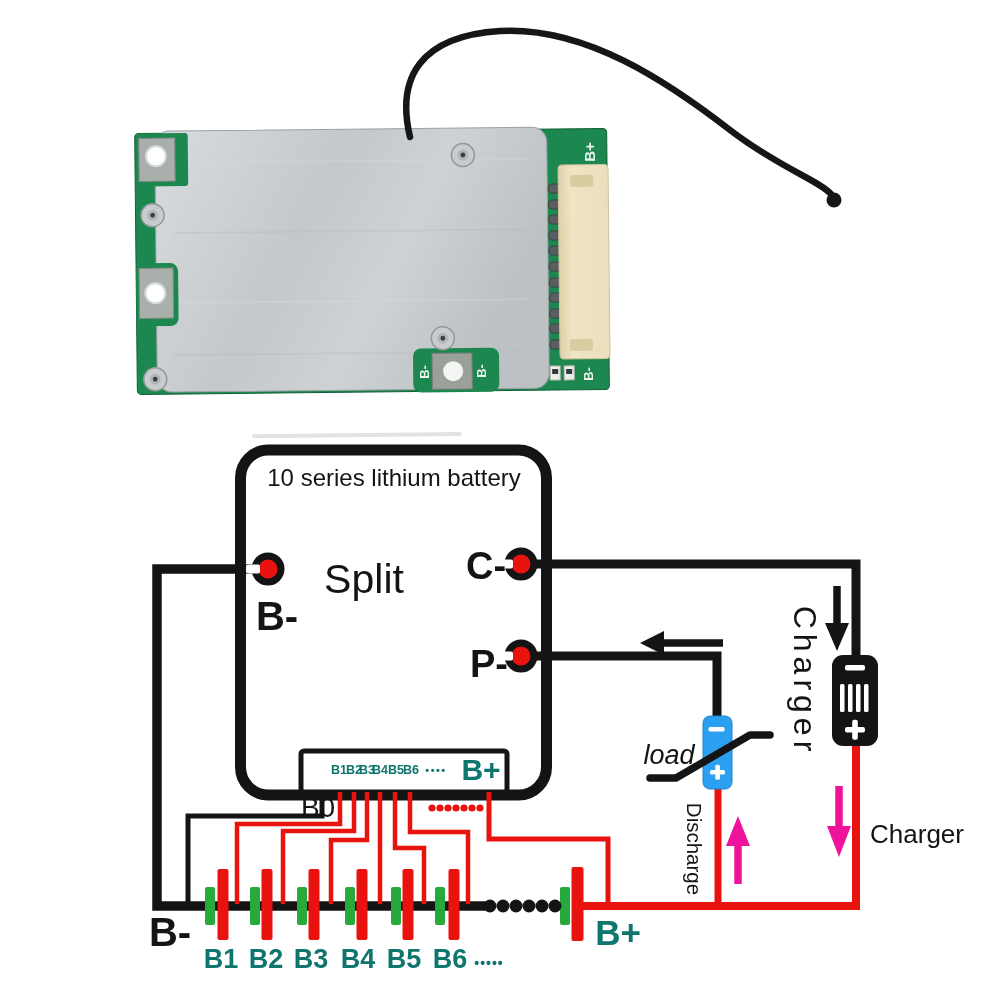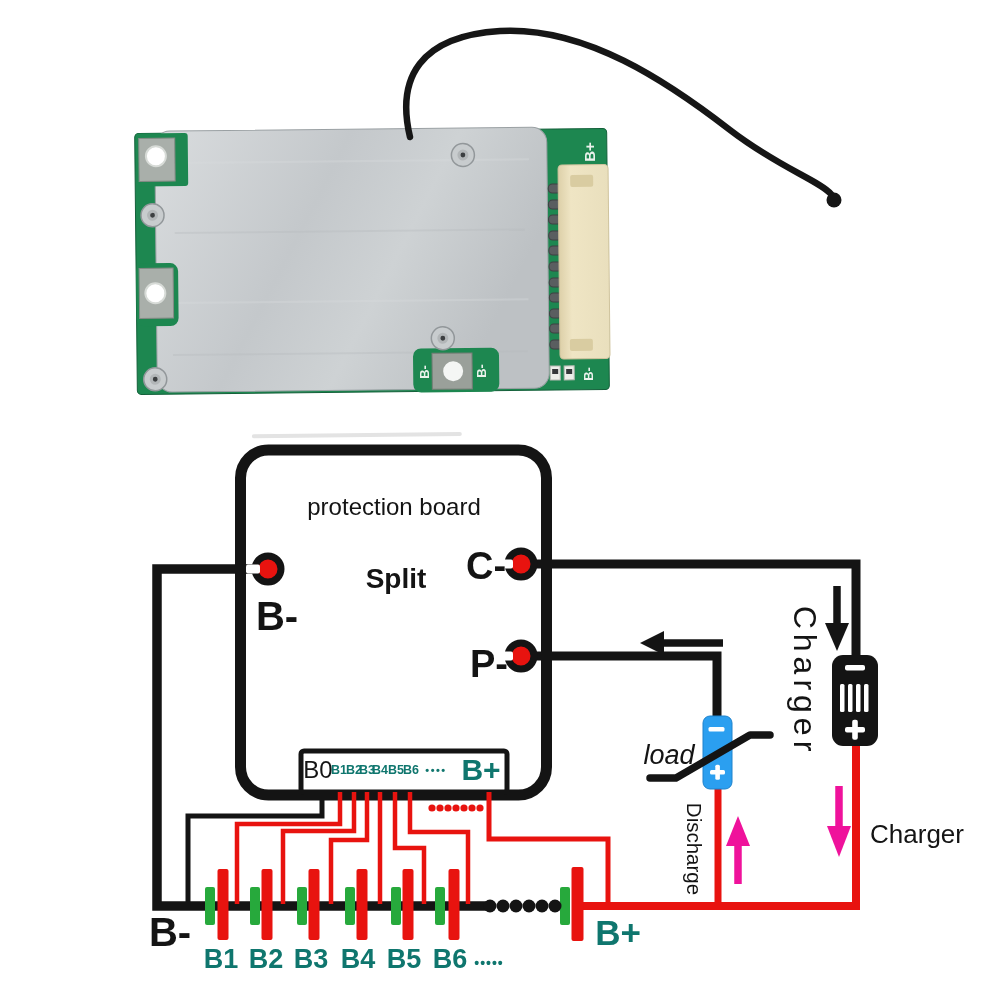--- a/index.html
+++ b/index.html
@@ -230,28 +230,28 @@
       </g>
     </g>
   </g>
 </svg>
 
 <div class="lbl silk rot-ccw" style="left:589px;top:152px;font-size:15px;">B+</div>
 <div class="lbl silk rot-ccw" style="left:588px;top:374px;font-size:13px;">B-</div>
 <div class="lbl silk rot-ccw" style="left:424px;top:372px;font-size:13px;">B-</div>
 <div class="lbl silk rot-ccw" style="left:481px;top:371px;font-size:13px;">B-</div>
 
-<div class="lbl" style="left:394px;top:507px;font-size:24px;font-weight:500;">protection board</div>
-
-<div class="lbl" style="left:396px;top:579px;font-size:28px;font-weight:700;">Split</div>
+<div class="lbl" style="left:394px;top:478px;font-size:24px;font-weight:500;">10 series lithium battery</div>
+
+<div class="lbl" style="left:364px;top:579px;font-size:41px;font-weight:400;">Split</div>
 <div class="lbl" style="left:277px;top:616px;font-size:40px;font-weight:600;">B-</div>
 <div class="lbl" style="left:486px;top:566px;font-size:38px;font-weight:600;">C-</div>
 <div class="lbl" style="left:489px;top:664px;font-size:38px;font-weight:600;">P-</div>
 
-<div class="lbl" style="left:318px;top:770px;font-size:24px;font-weight:500;">B0</div>
+<div class="lbl" style="left:318px;top:808px;font-size:28px;font-weight:500;">B0</div>
 <div class="lbl red" style="left:339px;top:770px;font-size:12.5px;font-weight:700;">B1</div>
 <div class="lbl red" style="left:354px;top:770px;font-size:12.5px;font-weight:700;">B2</div>
 <div class="lbl red" style="left:367px;top:770px;font-size:12.5px;font-weight:700;">B3</div>
 <div class="lbl red" style="left:380px;top:770px;font-size:12.5px;font-weight:700;">B4</div>
 <div class="lbl red" style="left:396px;top:770px;font-size:12.5px;font-weight:700;">B5</div>
 <div class="lbl red" style="left:411px;top:770px;font-size:12.5px;font-weight:700;">B6</div>
 <div class="lbl red" style="left:436px;top:770px;font-size:11px;font-weight:700;letter-spacing:1.5px;">••••</div>
 <div class="lbl red" style="left:481px;top:770px;font-size:30px;font-weight:800;">B+</div>
 
 <div class="lbl" style="left:669px;top:755px;font-size:27px;font-weight:500;font-style:italic;">load</div>

